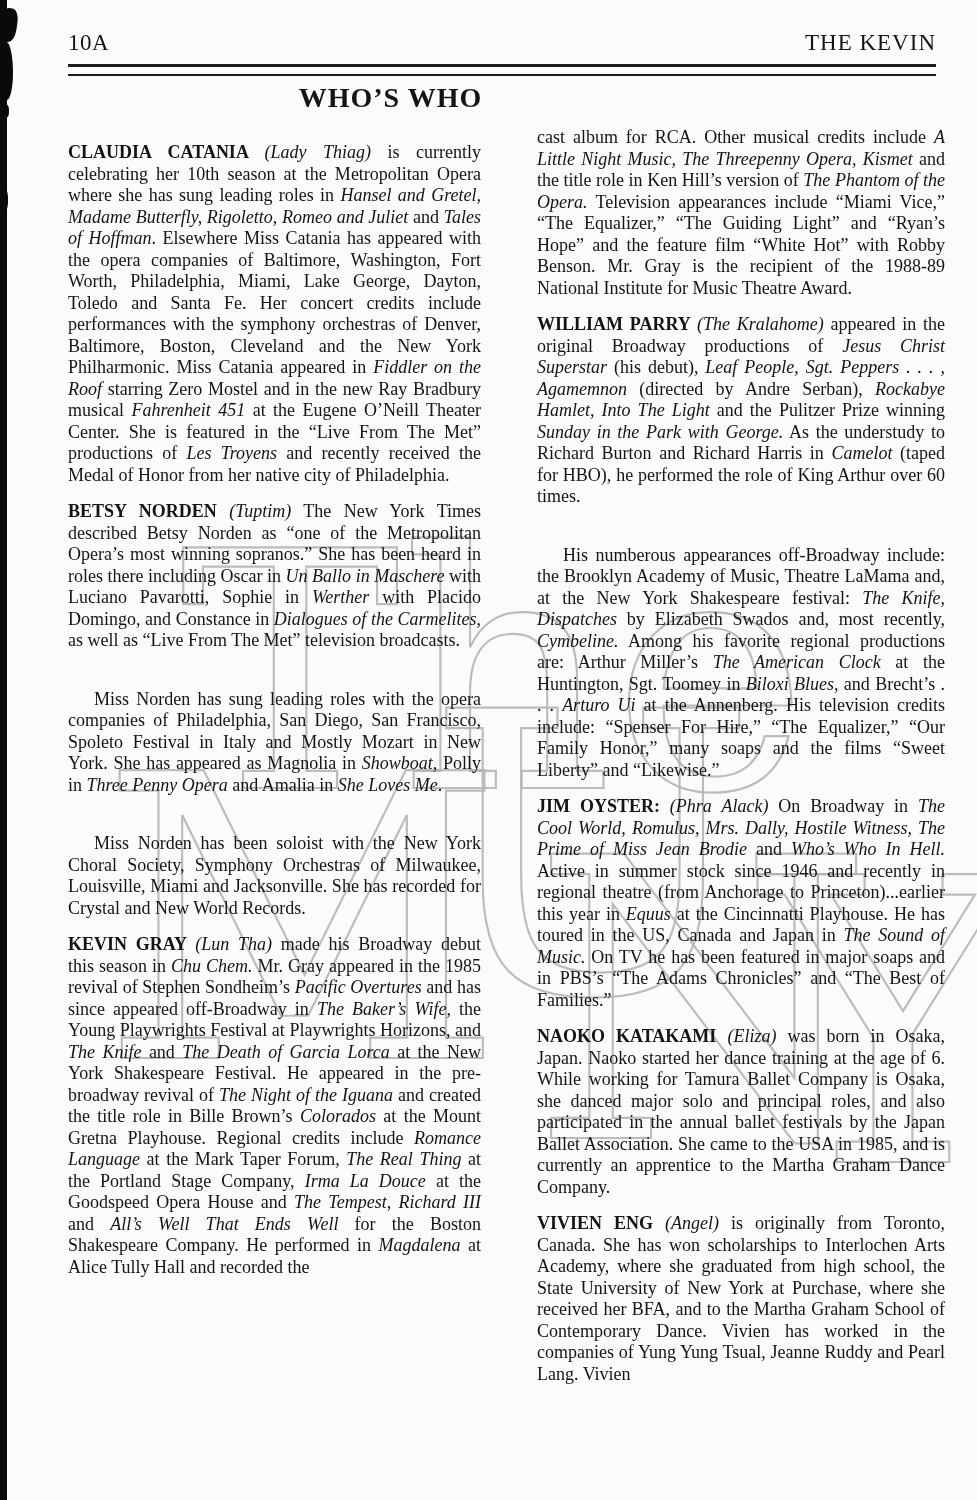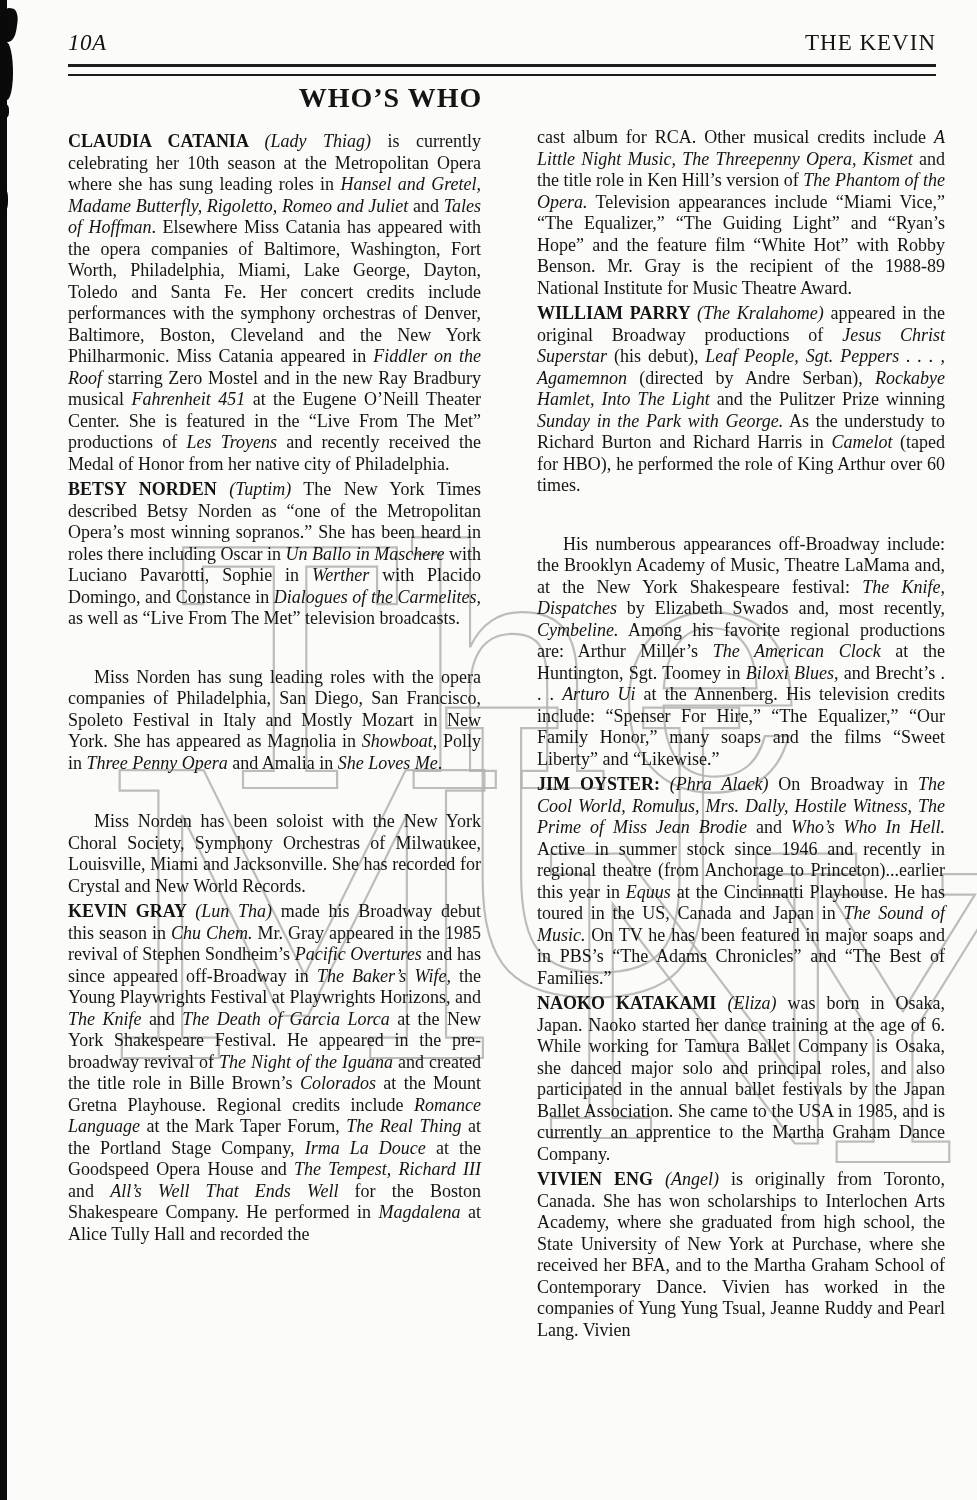--- a/index.html
+++ b/index.html
@@ -18,21 +18,21 @@
   .blob2{left:0;top:42px;width:13px;height:58px;border-radius:45% 55% 50% 40%;}
   .blob3{left:1px;top:104px;width:8px;height:14px;}
   .blob4{left:2px;top:190px;width:6px;height:20px;}
 
   
   .header-row{
     position:absolute;left:68px;top:30px;width:868px;
     display:flex;justify-content:space-between;align-items:baseline;
     font-size:23px;letter-spacing:0.5px;
   }
-  .page-num{font-style:italic;}
+  .page-num{}
   .pub-name{letter-spacing:1px;}
   .rule{position:absolute;left:68px;width:868px;background:#1c1c1c;}
   .rule-top{top:64px;height:3px;}
   .rule-bottom{top:74px;height:2px;}
 
   .page-title{
     position:absolute;left:0;top:82px;width:781px;
     text-align:center;font-size:28px;font-weight:bold;
     letter-spacing:1px;
   }
@@ -46,21 +46,21 @@
 
   
   .col{
     position:absolute;top:127px;z-index:1;
     font-size:18px;line-height:21.5px;
     text-align:justify;
   }
   .col-left{left:68px;width:413px;}
   .col-right{left:537px;width:408px;}
   .col p{margin:0;}
-  .col p.bio{margin-top:4px;}
+  .col p.bio{margin-top:15px;}
   .col p.indent{text-indent:26px;margin-top:37px;}
   .b{font-weight:bold;}
   .i{font-style:italic;}
 </style>
 </head>
 <body>
 
 <div id="page">
 
   <div class="edge-strip"></div>

